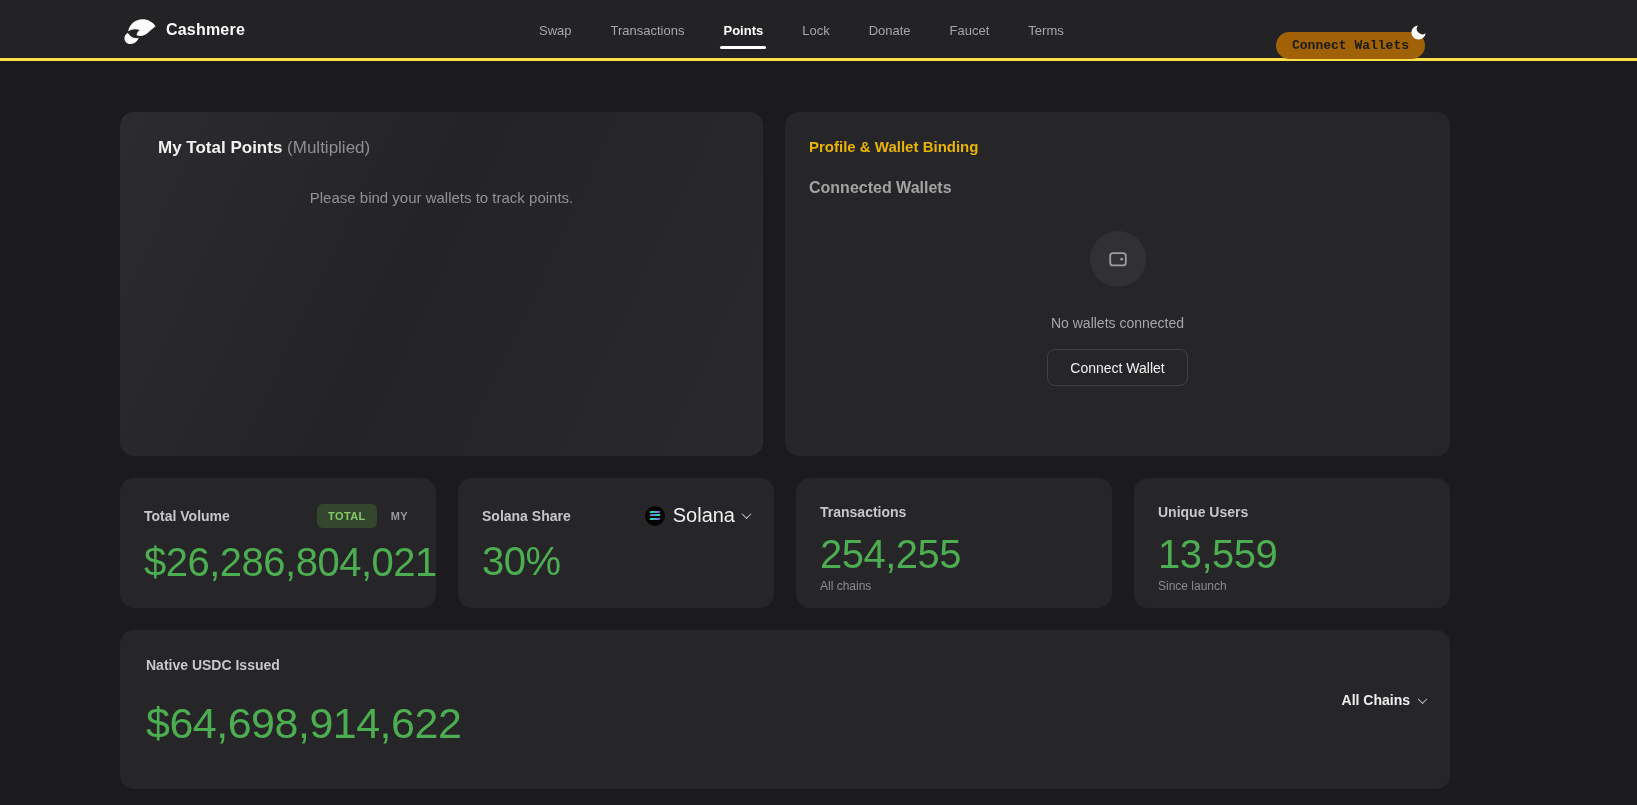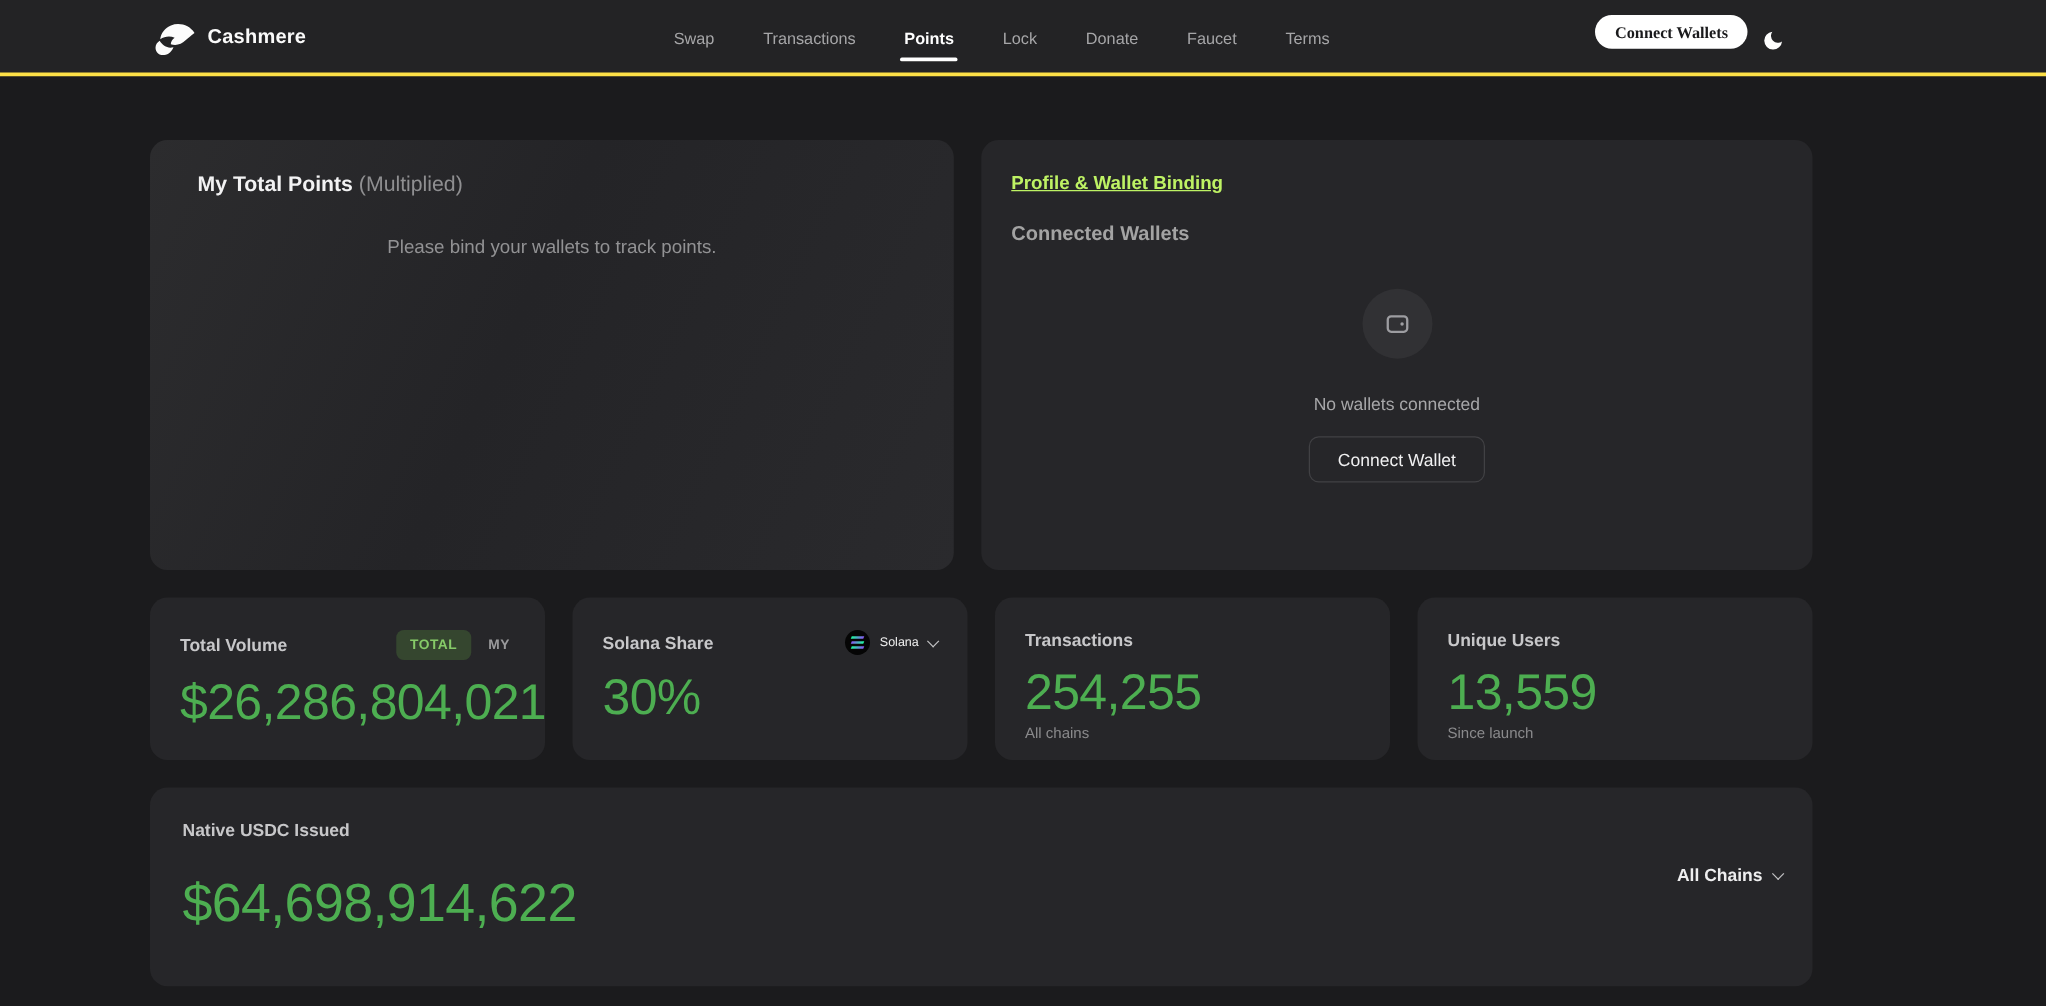--- a/index.html
+++ b/index.html
@@ -10,40 +10,40 @@
   .header { position:absolute; top:0; left:0; width:100%; height:61px;
             background:#232325; border-bottom:3px solid #fde047; }
   .brand { position:absolute; left:123px; top:0; height:60px; display:flex; align-items:center; gap:9px;
            color:#fafafa; font-size:16px; font-weight:700; letter-spacing:.2px; cursor:pointer; }
   .nav { position:absolute; left:539px; top:0; height:60px; display:flex; align-items:center; gap:39px;text-align:center; }
   .nav-item { position:relative; display:flex; align-items:center; height:60px;
               color:#a6a6a8; font-size:13px; text-decoration:none; cursor:pointer; white-space:nowrap; }
   .nav-item.active { color:#ffffff; font-weight:700; }
   .nav-item.active::after { content:""; position:absolute; left:-3px; right:-3px; bottom:11px;
               height:3px; background:#ffffff; border-radius:2px; }
-  .connect-wallets { position:absolute; left:1276px; top:12px; height:27px; padding:0 16px;
-              background:#ffffff; color:#1a1a1c; border:none; border-radius:13.5px;
-              font-family:Liberation Serif, serif; font-size:13px; font-weight:700; cursor:pointer; }
+  .connect-wallets { position:absolute; left:1276px; top:32px; height:27px; padding:0 16px;
+              background:#a16207; color:#1a1a1c; border:none; border-radius:13.5px;
+              font-family:Liberation Mono, monospace; font-size:13px; font-weight:700; cursor:pointer; }
   .theme-toggle { position:absolute; left:1406px; top:20px; width:24px; height:24px;
               background:none; border:none; cursor:pointer; display:flex; align-items:center; justify-content:center; }
 
   
   .card { position:absolute; background:#262629; border-radius:14px; }
   .card-title-sm { font-size:14px; font-weight:700; color:#c7c7c9; }
   .caption { font-size:12px; color:#8a8a8c; }
 
   
   .points-card { left:120px; top:112px; width:643px; height:344px; padding:26px 38px;
                  background:linear-gradient(115deg,#2c2c2e 0%,#242427 45%,#2a2a2d 100%); }
   .points-title { font-size:17px; color:#f2f2f3; font-weight:700; }
   .points-title .suffix { color:#8f8f91; font-weight:400; }
   .points-empty { margin-top:31px; text-align:center; color:#929294; font-size:15px; }
 
   .wallet-card { left:785px; top:112px; width:665px; height:344px; padding:26px 24px; }
-  .wallet-title { font-size:15px; font-weight:700; color:#bef264;text-decoration:underline; }
+  .wallet-title { font-size:15px; font-weight:700; color:#eab308; }
   .wallet-subtitle { margin-top:24px; font-size:16px; font-weight:700; color:#a3a3a3; }
   .wallet-empty-stack { position:absolute; left:0; top:119px; width:100%;
                  display:flex; flex-direction:column; align-items:center; }
   .wallet-circle { width:56px; height:56px; border-radius:50%; background:#313134;
                  display:flex; align-items:center; justify-content:center; }
   .wallet-empty-text { margin-top:28px; font-size:14px; color:#a7a7a9; }
   .connect-wallet-btn { margin-top:18px; padding:0 22px; height:37px;
                  background:transparent; border:1px solid #414144; border-radius:8px;
                  color:#f0f0f1; font-family:inherit; font-size:14px; font-weight:400; cursor:pointer; }
 
@@ -54,21 +54,21 @@
                 color:var(--accent-green,#4dae51); white-space:nowrap; }
   .stat-caption { margin-top:3px; }
 
   .seg-toggle { display:flex; align-items:center; gap:10px; }
   .seg-option { background:none; border:none; font-family:inherit; cursor:pointer;
                 font-size:11px; font-weight:700; letter-spacing:.4px; color:#9a9a9c; padding:6px 4px; }
   .seg-option.selected { background:var(--badge-bg,#35462f); color:var(--badge-text,#86ca68);
                 border-radius:6px; padding:6px 11px; }
 
   .chain-selector { display:flex; align-items:center; gap:8px; cursor:pointer; color:#efefef;
-                font-size:10px; background:none; border:none; font-family:inherit;padding-left:40px; }
+                font-size:20px; background:none; border:none; font-family:inherit;padding-left:40px; }
   .solana-coin { width:20px; height:20px; border-radius:50%; background:#050505;
                 display:inline-flex; flex-direction:column; align-items:center; justify-content:center; gap:1.6px; }
   .solana-coin i { display:block; width:10px; height:2.1px; transform:skewX(-22deg);
                 background:linear-gradient(90deg,var(--solana-teal,#19fb9b),var(--solana-purple,#8a53f4)); }
   .solana-coin i:nth-child(2){ background:linear-gradient(90deg,var(--solana-purple,#8a53f4),var(--solana-teal,#19fb9b)); }
   .chevron { display:inline-block; width:7px; height:7px; border-right:1.8px solid #c2c2c4;
                 border-bottom:1.8px solid #c2c2c4; transform:rotate(45deg) translate(-1px,-1px); }
 
   
   .usdc-card { left:120px; top:630px; width:1330px; height:159px; padding:26px 26px; overflow:hidden; }

